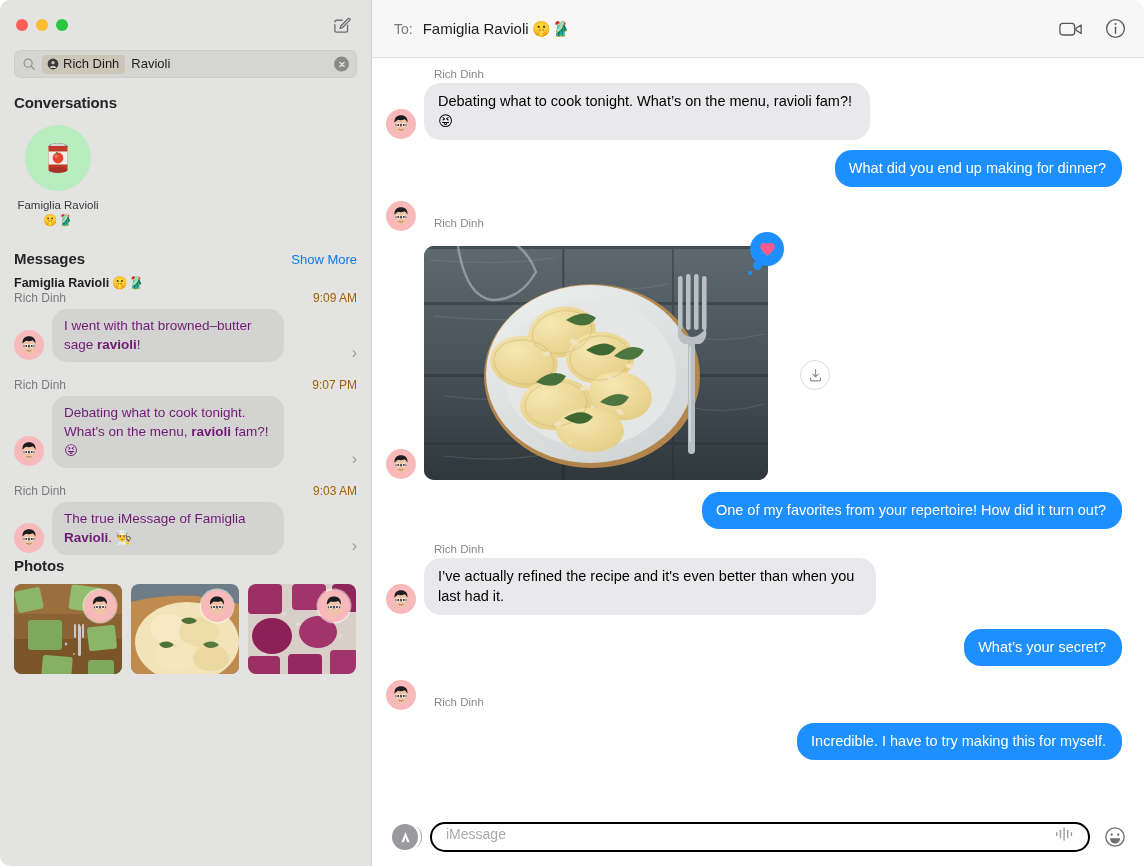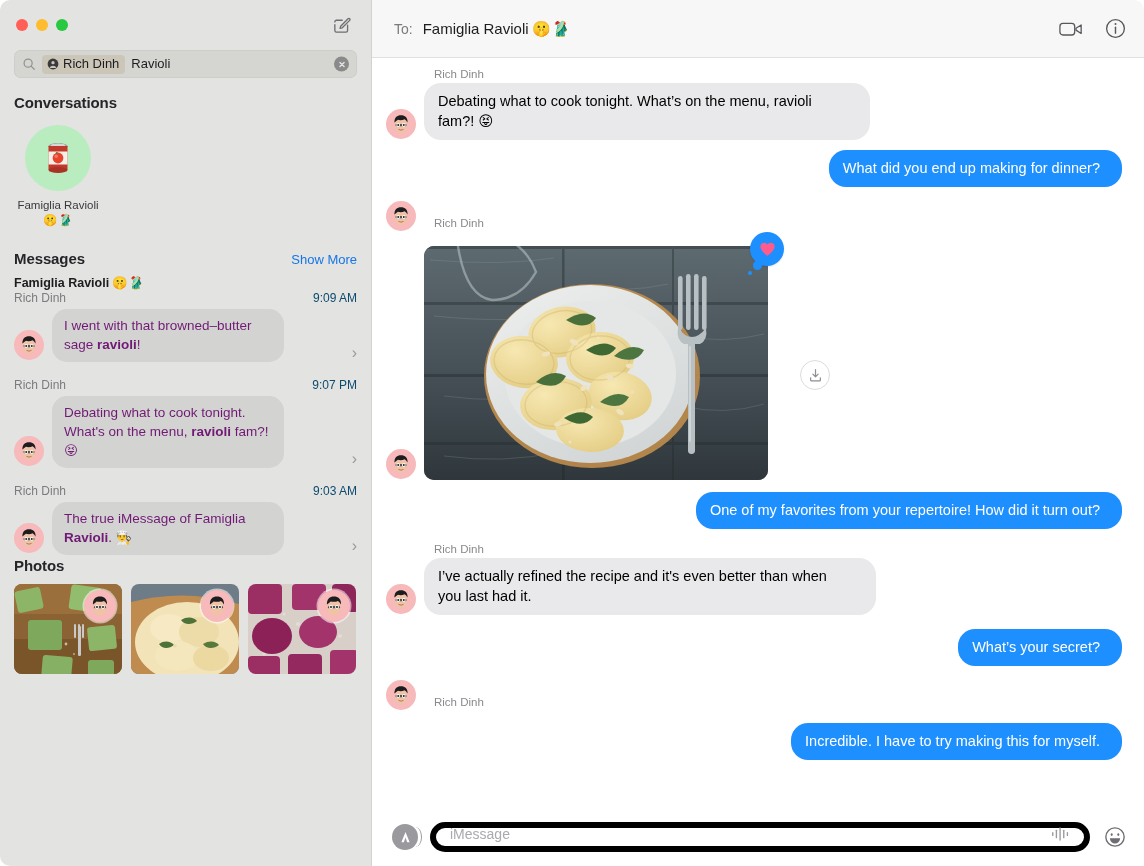--- a/index.html
+++ b/index.html
@@ -117,21 +117,21 @@
   .msg-group { padding: 0 14px; margin-bottom: 2px; }
   .msg-conv-title {
     font-size: 12.5px; font-weight: 700; color: #1d1d1f;
     margin-bottom: 1px;
   }
   .msg-meta {
     display: flex; justify-content: space-between; align-items: baseline;
     margin-bottom: 4px;
   }
   .msg-sender { font-size: 12px; color: #7c7c80; }
-  .msg-time { font-size: 12px; color: #0c4a6e; }
+  .msg-time { font-size: 12px; color: #a16207; }
   .msg-body { display: flex; align-items: flex-end; gap: 8px; cursor: pointer; }
   .mini-avatar {
     width: 30px; height: 30px; border-radius: 50%;
     background: #f7b9b9; flex: 0 0 30px;
     display: flex; align-items: center; justify-content: center;
     overflow: hidden; margin-bottom: 2px;
   }
   .mini-bubble {
     background: #d3d3d1;
     border-radius: 15px;
@@ -209,21 +209,21 @@
     display: flex; align-items: center; justify-content: center;
     overflow: hidden; margin-bottom: 1px;
   }
   .in-col { display: flex; flex-direction: column; }
   .sender-name {
     font-size: 11.5px; color: #8a8a8e;
     margin: 0 0 3px 10px;
   }
   .bubble {
     border-radius: 17px;
-    padding: 8px 22px 9px 14px;
+    padding: 8px 16px 9px 14px;
     font-size: 14.5px; line-height: 20px;
     position: relative;
     word-wrap: break-word;
   }
   .bubble.gray { background: #e9e9eb; color: #000; }
   .bubble.blue { background: #1e8fff; color: #fff; }
   .bubble.gray::after {
     content: ""; position: absolute;
     left: -5px; bottom: 0;
     width: 14px; height: 16px;
@@ -294,21 +294,21 @@
     position: relative;
   }
   .appstore-btn::after {
     content: ""; position: absolute; right: -4px; top: 3px;
     width: 12px; height: 20px;
     border-right: 1.6px solid #9a9a9e;
     border-radius: 0 50% 50% 0;
   }
   .input-pill {
     flex: 1 1 auto; height: 30px;
-    border: 6px solid #000000; border-radius: 15px;
+    border: 2px solid #000000; border-radius: 15px;
     display: flex; align-items: center;
     padding: 0 10px 7px 14px;
     background: #fff;
   }
   .input-placeholder { font-size: 14px; color: #aaaaae; flex: 1 1 auto; }
   .wave-icon { flex: 0 0 auto; display:flex; cursor: pointer; margin-right: 2px; }
   .emoji-btn { width: 26px; height: 26px; cursor: pointer; flex: 0 0 26px;
     display:flex; align-items:center; justify-content:center; }
 </style>
 </head>

